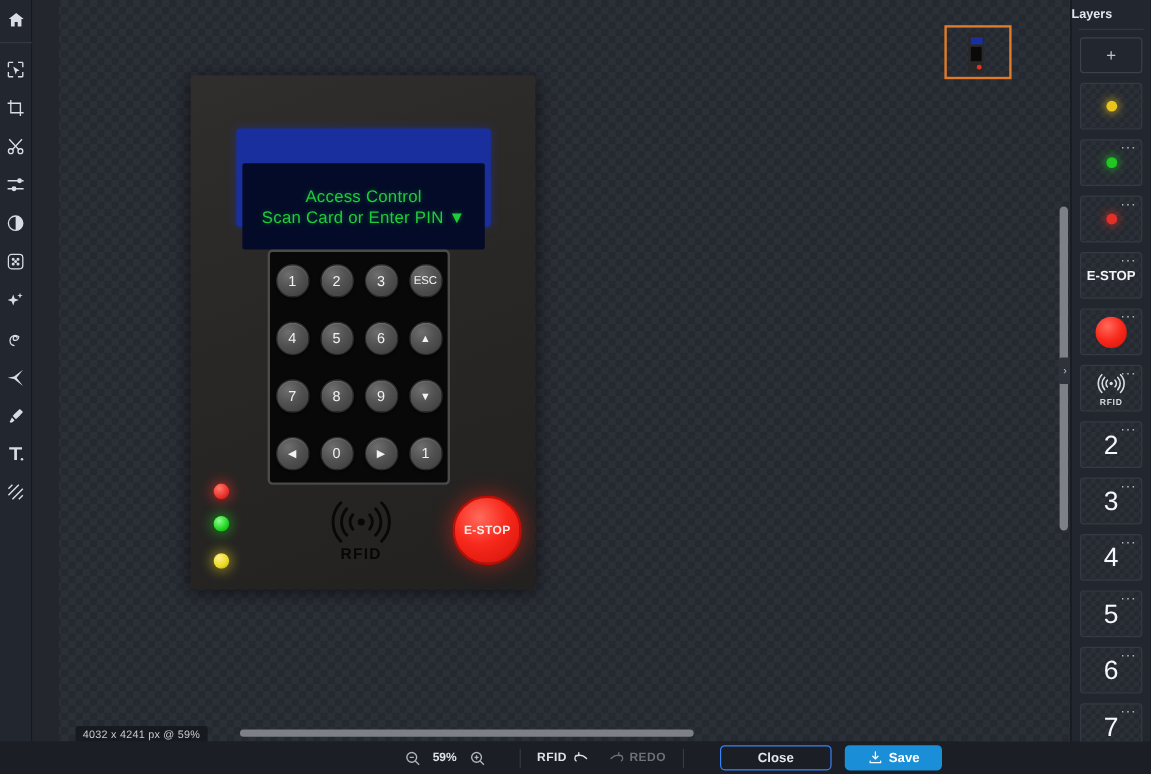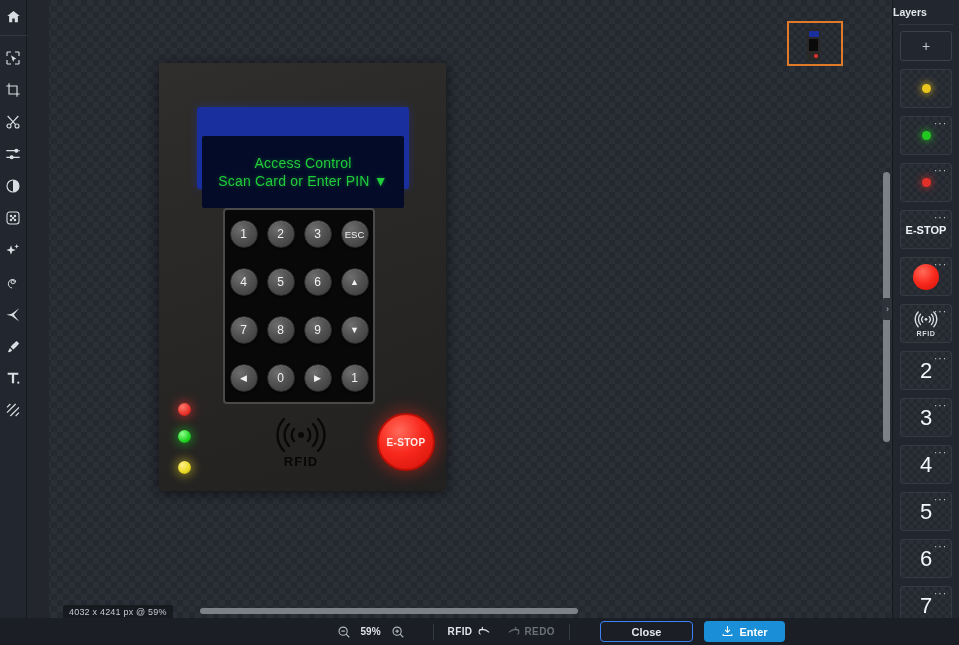--- a/index.html
+++ b/index.html
@@ -531,19 +531,19 @@
 
       <div class="vsep"></div>
 
       <div id="close-btn">Close</div>
 
       <div id="save-btn">
         <svg width="13" height="13" viewBox="0 0 24 24" fill="none" stroke="currentColor" stroke-width="2" stroke-linecap="round">
           <path d="M12 3v10M8 9.5l4 4 4-4"></path>
             <path d="M4 17v2.5h16V17"></path>
         </svg>
-        <span>Enter</span>
+        <span>Save</span>
       </div>
 
     </div>
   </div>
 
 </div>
 
 </body></html>

